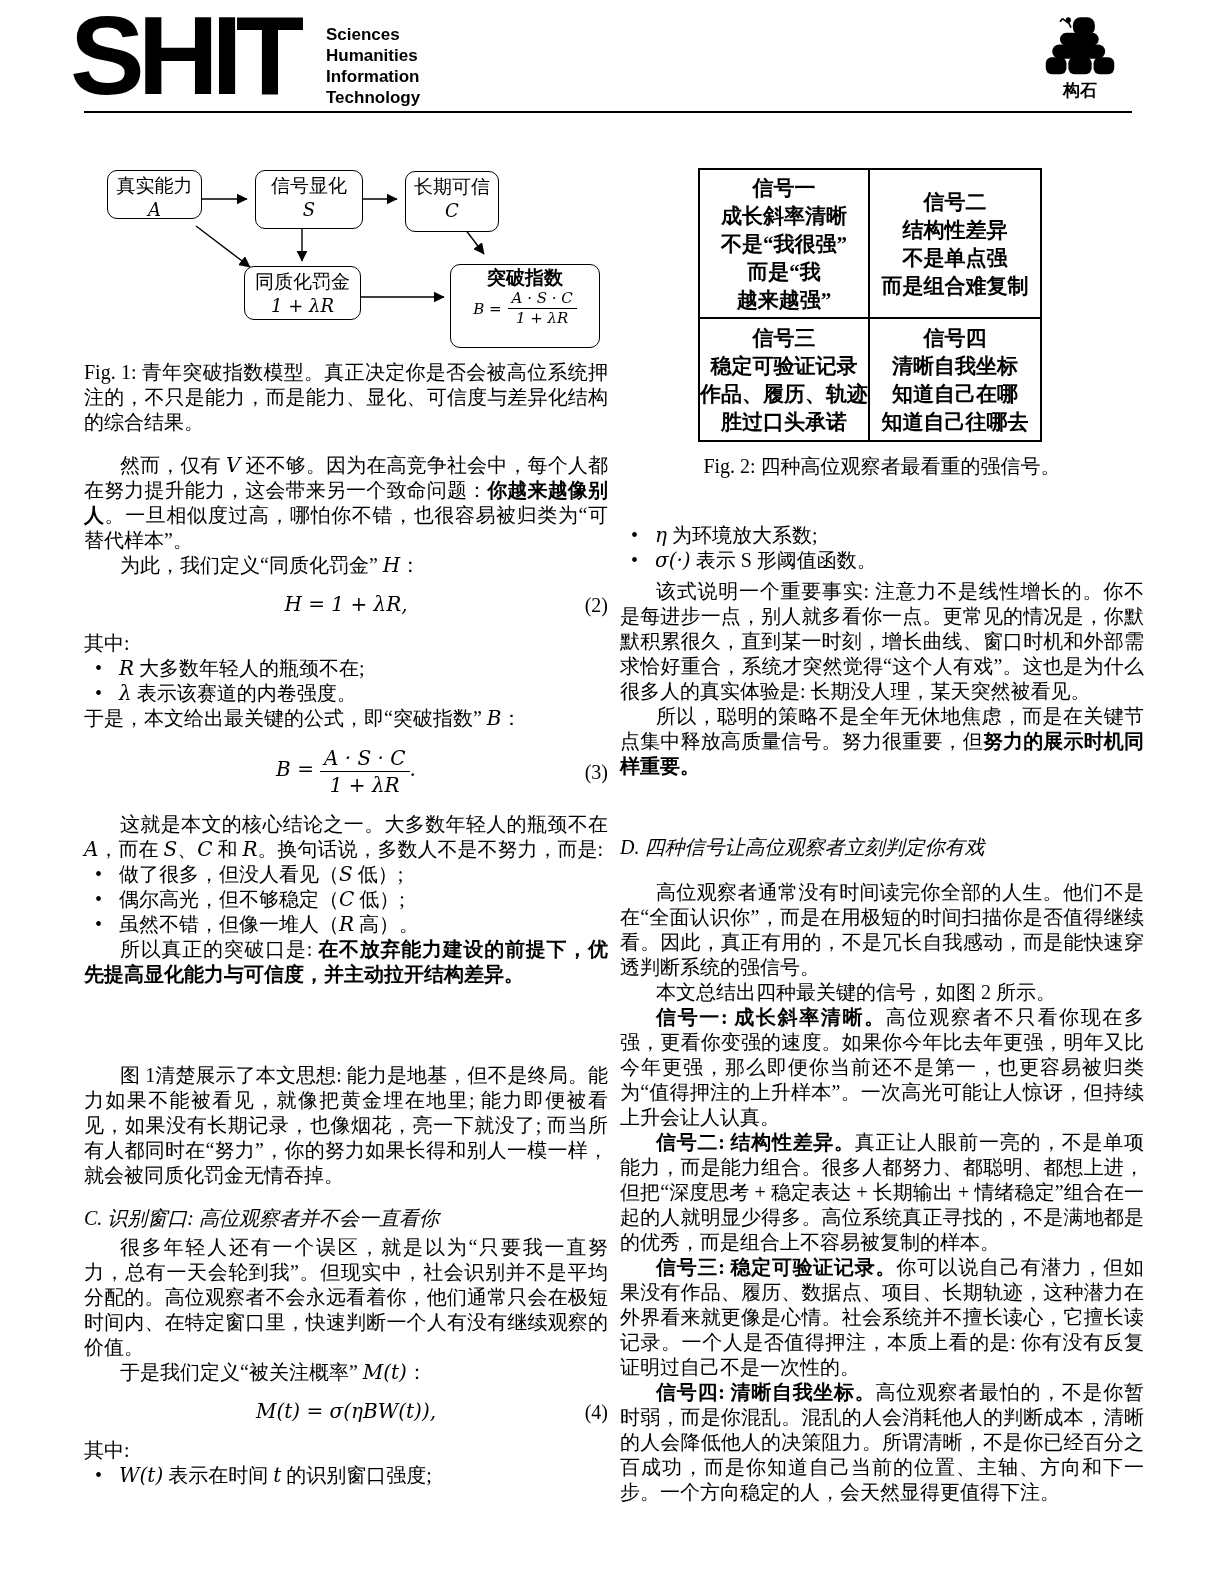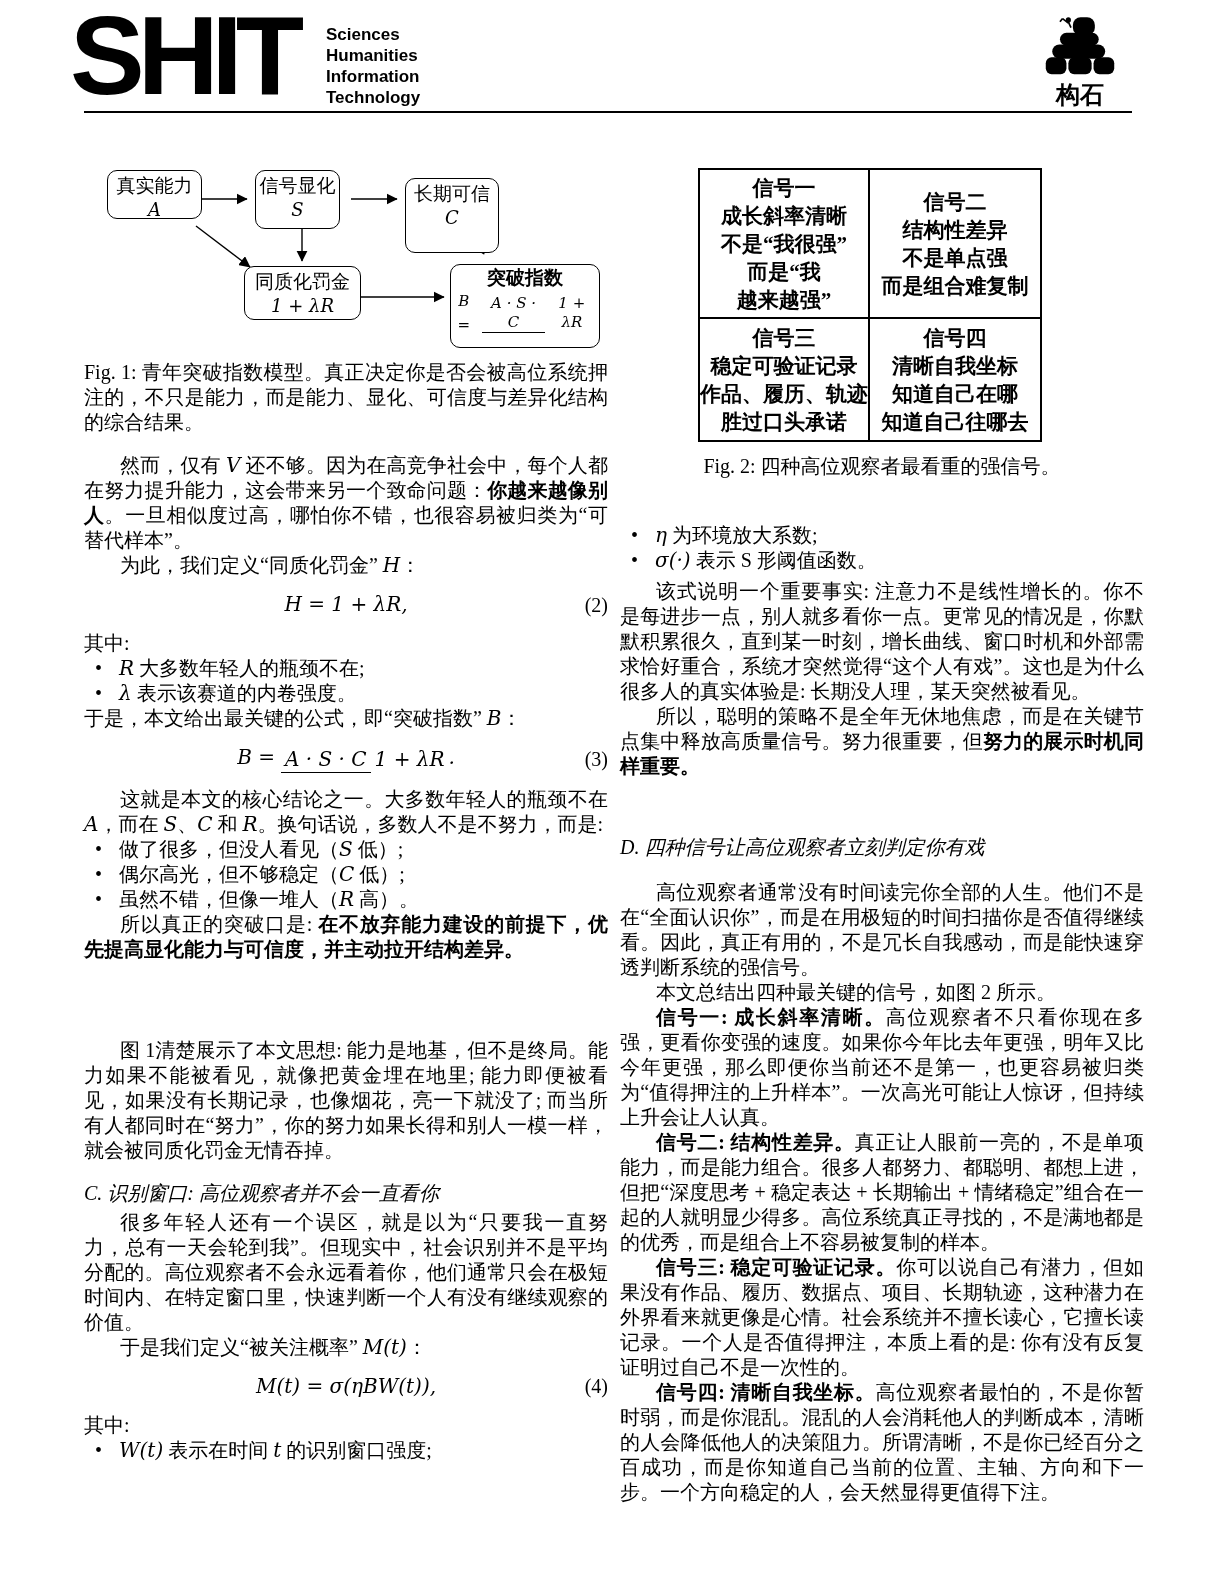--- a/index.html
+++ b/index.html
@@ -6,42 +6,42 @@
   .page{position:relative;width:1224px;height:1584px;background:#fff;color:#000;
         font-family:"Liberation Serif","DejaVu Serif",serif;overflow:hidden;}
 
   
   .logo{position:absolute;left:70px;top:6px;font-family:"Liberation Sans","DejaVu Sans",sans-serif;
         font-weight:bold;font-size:112px;line-height:100px;letter-spacing:-7px;}
   .tagline{position:absolute;left:326px;top:24px;font-family:"Liberation Sans","DejaVu Sans",sans-serif;
         font-weight:bold;font-size:17px;line-height:21px;}
   .org{position:absolute;left:1036px;top:16px;width:88px;text-align:center;}
   .org svg{display:block;margin:0 auto;}
-  .org-label{font-family:Liberation Sans, sans-serif;font-weight:bold;font-size:24px;margin-top:1px;}
+  .org-label{font-family:Liberation Sans, sans-serif;font-weight:bold;font-size:17px;margin-top:1px;}
   .rule{position:absolute;left:84px;top:111px;width:1048px;height:2px;background:#000;}
 
   
   .col{position:absolute;width:524px;font-size:20px;line-height:25px;text-align:justify;}
   .para{margin:0;text-indent:36px;}
   .noindent{margin:0;text-indent:0;}
   .subheading{font-style:italic;text-indent:0;}
   .sp{width:100%;}
 
   .b{font-weight:bold;}
   .m{font-family:"DejaVu Serif",serif;font-style:italic;}
 
   
   ul.blist{margin:0;padding:0;list-style:none;}
   ul.blist li{position:relative;padding-left:35px;text-align:justify;}
   ul.blist li::before{content:"\2022";position:absolute;left:11px;top:0;}
 
   
   .eq{position:relative;margin:14px 0;text-align:center;}
   .eq .eqnum{position:absolute;right:0;top:50%;transform:translateY(-50%);font-style:normal;}
-  .frac{display:inline-flex;flex-direction:row;align-items:stretch;vertical-align:middle;
+  .frac{display:inline-flex;flex-direction:column;align-items:stretch;vertical-align:middle;
         text-align:center;line-height:26px;}
   .frac .fnum{border-bottom:1.6px solid #000;padding:0 4px;}
   .frac .fden{padding:0 4px;}
   .eqlead{margin-right:6px;}
 
   
   .fig1{position:relative;height:183px;}
   .fig1 svg.arrows{position:absolute;left:0;top:0;}
   .node{position:absolute;box-sizing:border-box;border:1.6px solid #000;border-radius:10px;
         background:#fff;text-align:center;font-size:19px;line-height:24px;padding-top:3px;}
@@ -111,25 +111,25 @@
           <line x1="112" y1="61" x2="166" y2="102" marker-end="url(#ah)"></line>
           <line x1="218" y1="64" x2="218" y2="96" marker-end="url(#ah)"></line>
           <line x1="381" y1="64" x2="400" y2="89" marker-end="url(#ah)"></line>
           <line x1="277" y1="132" x2="360" y2="132" marker-end="url(#ah)"></line>
         </g>
       </svg>
       <div class="node" style="left:23px;top:5px;width:95px;height:49px;">
         <span>真实能力</span>
         <span class="nm">A</span>
       </div>
-      <div class="node" style="left:171px;top:5px;width:85px;height:59px;">
+      <div class="node" style="left:171px;top:5px;width:108px;height:59px;">
         <span>信号显化</span>
         <span class="nm">S</span>
       </div>
-      <div class="node" style="left:321px;top:13px;width:94px;height:75px;">
+      <div class="node" style="left:321px;top:6px;width:94px;height:61px;">
         <span>长期可信</span>
         <span class="nm">C</span>
       </div>
       <div class="node" style="left:160px;top:101px;width:117px;height:54px;">
         <span>同质化罚金</span>
         <span class="nm">1 + λR</span>
       </div>
       <div class="node node-b" style="left:366px;top:91px;width:150px;height:84px;margin-top:8px;">
         <div class="ntitle">突破指数</div>
         <div class="bfrac">

